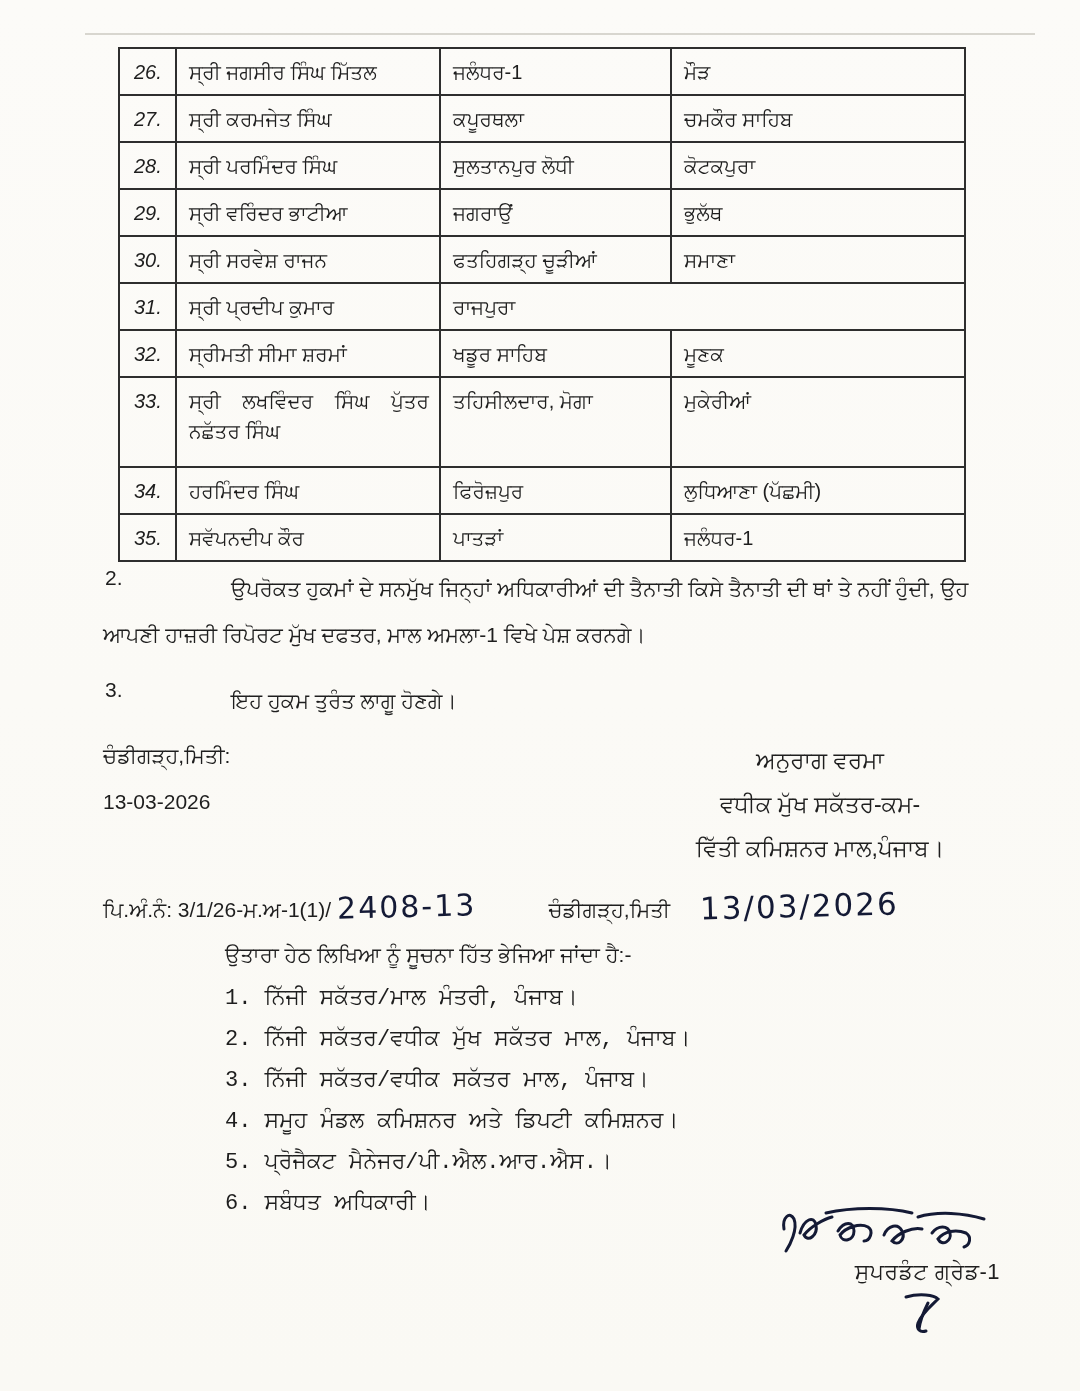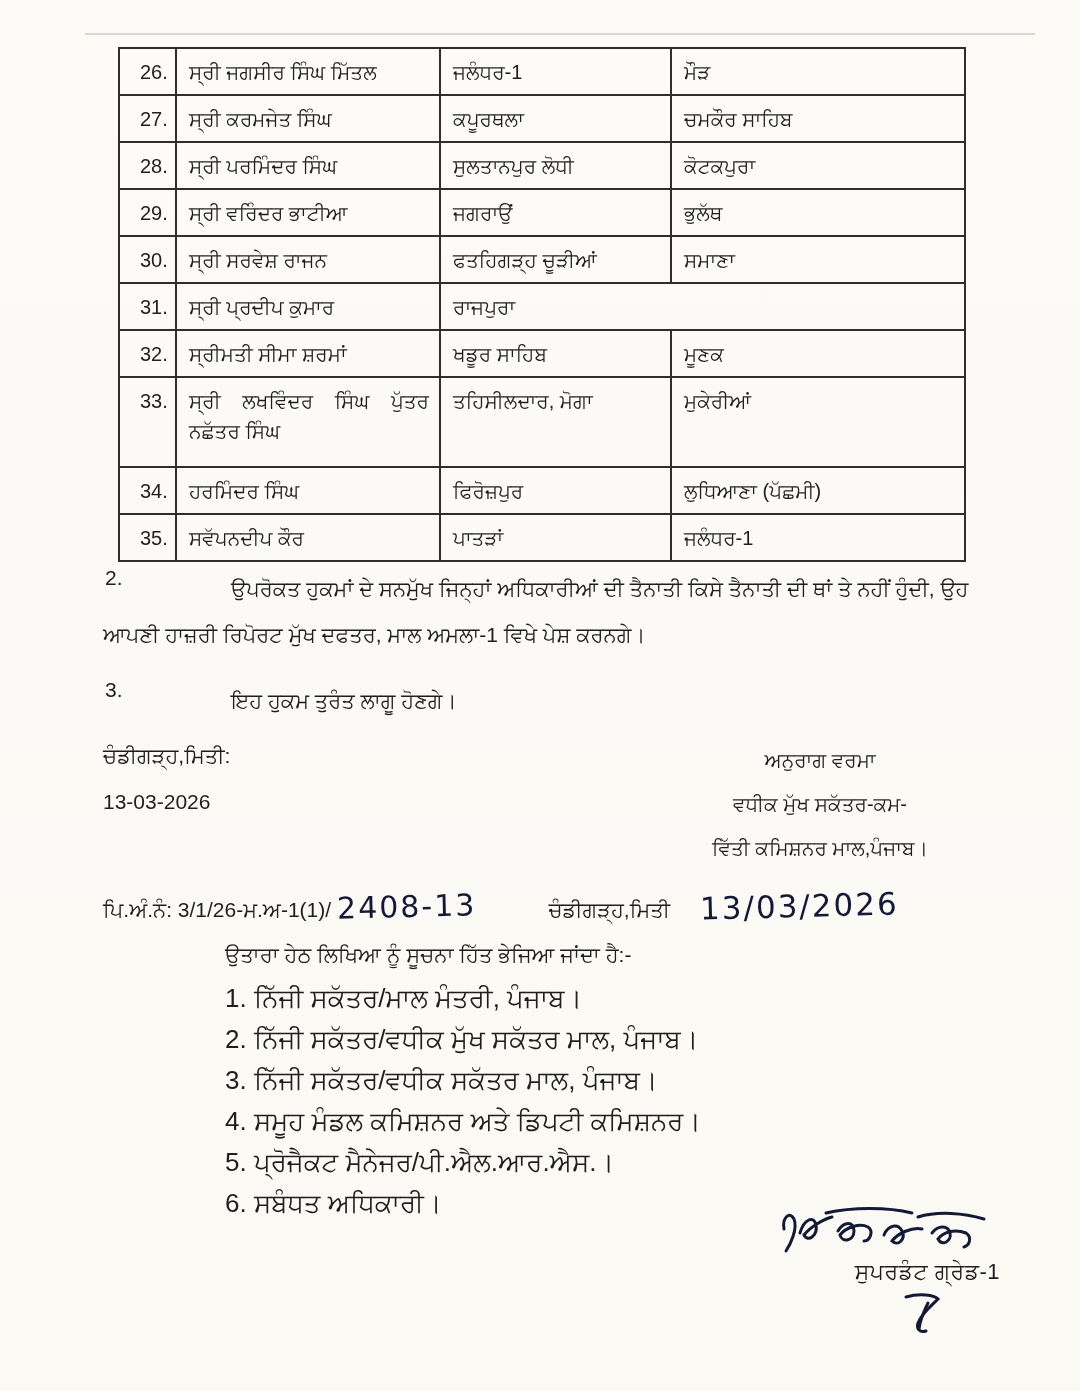--- a/index.html
+++ b/index.html
@@ -14,44 +14,44 @@
   .page{position:absolute;inset:0;background:linear-gradient(180deg,#fcfbf8 0%,#faf9f4 100%);}
   
   .scan-line{position:absolute;left:85px;top:33px;width:950px;height:2px;background:#c9c6bd;opacity:.7;}
 
   
   .tbl{position:absolute;left:118px;top:47px;width:848px;border:2px solid #2e2e2e;box-sizing:border-box;}
   .tr{display:grid;grid-template-columns:57px 264px 231px 290px;border-bottom:2px solid #2e2e2e;box-sizing:border-box;}
   .tr:last-child{border-bottom:none;}
   .td{border-right:2px solid #2e2e2e;box-sizing:border-box;padding:8px 10px 4px 12px;font-size:20px;line-height:30px;min-height:45px;}
   .td:last-child{border-right:none;}
-  .td.num{padding-left:20px;}
+  .td.num{padding-left:14px;font-style:italic;}
   .tr.tall .td{min-height:88px;}
   .tr.tall .td.name{text-align:justify;}
 
   
   .paras{position:absolute;left:103px;top:566px;width:890px;font-size:21px;}
   .para{position:relative;margin-bottom:20px;}
   .para .pnum{position:absolute;left:2px;top:0;}
   .para .ptext{display:block;text-indent:128px;line-height:46px;}
 
   
   .dateline{position:absolute;left:103px;top:733px;font-size:21px;line-height:46px;}
-  .signatory{position:absolute;left:660px;top:738px;width:320px;text-align:center;font-size:20px;line-height:44px;}
+  .signatory{position:absolute;left:660px;top:738px;width:320px;text-align:center;font-size:23px;line-height:44px;}
 
   
   .endors{position:absolute;left:103px;top:888px;width:920px;font-size:21px;}
   .refline{display:flex;align-items:baseline;gap:6px;white-space:nowrap;}
   .hand{font-family:"DejaVu Sans", sans-serif;color:#141a35;font-size:30px;letter-spacing:2px;transform:rotate(-1.5deg);font-weight:500;}
   .hand.date{font-size:31px;}
   .refline .gap1{width:60px;}
   .refline .gap2{width:18px;}
   .intro{margin:14px 0 0 122px;line-height:34px;}
   .recips{margin:6px 0 0 122px;list-style:none;padding:0;}
-  .recips li{line-height:41px;font-size:26px;}
+  .recips li{line-height:41px;font-size:22px;font-family:Liberation Mono, monospace;}
 
   
   .footsig{position:absolute;left:770px;top:1205px;width:230px;text-align:right;}
   .sig-svg{display:block;margin-left:10px;}
   .desig{font-size:22px;margin-top:2px;letter-spacing:.5px;}
   .flourish-svg{display:block;margin:6px 0 0 128px;}
 </style>
 </head>
 <body>
 

